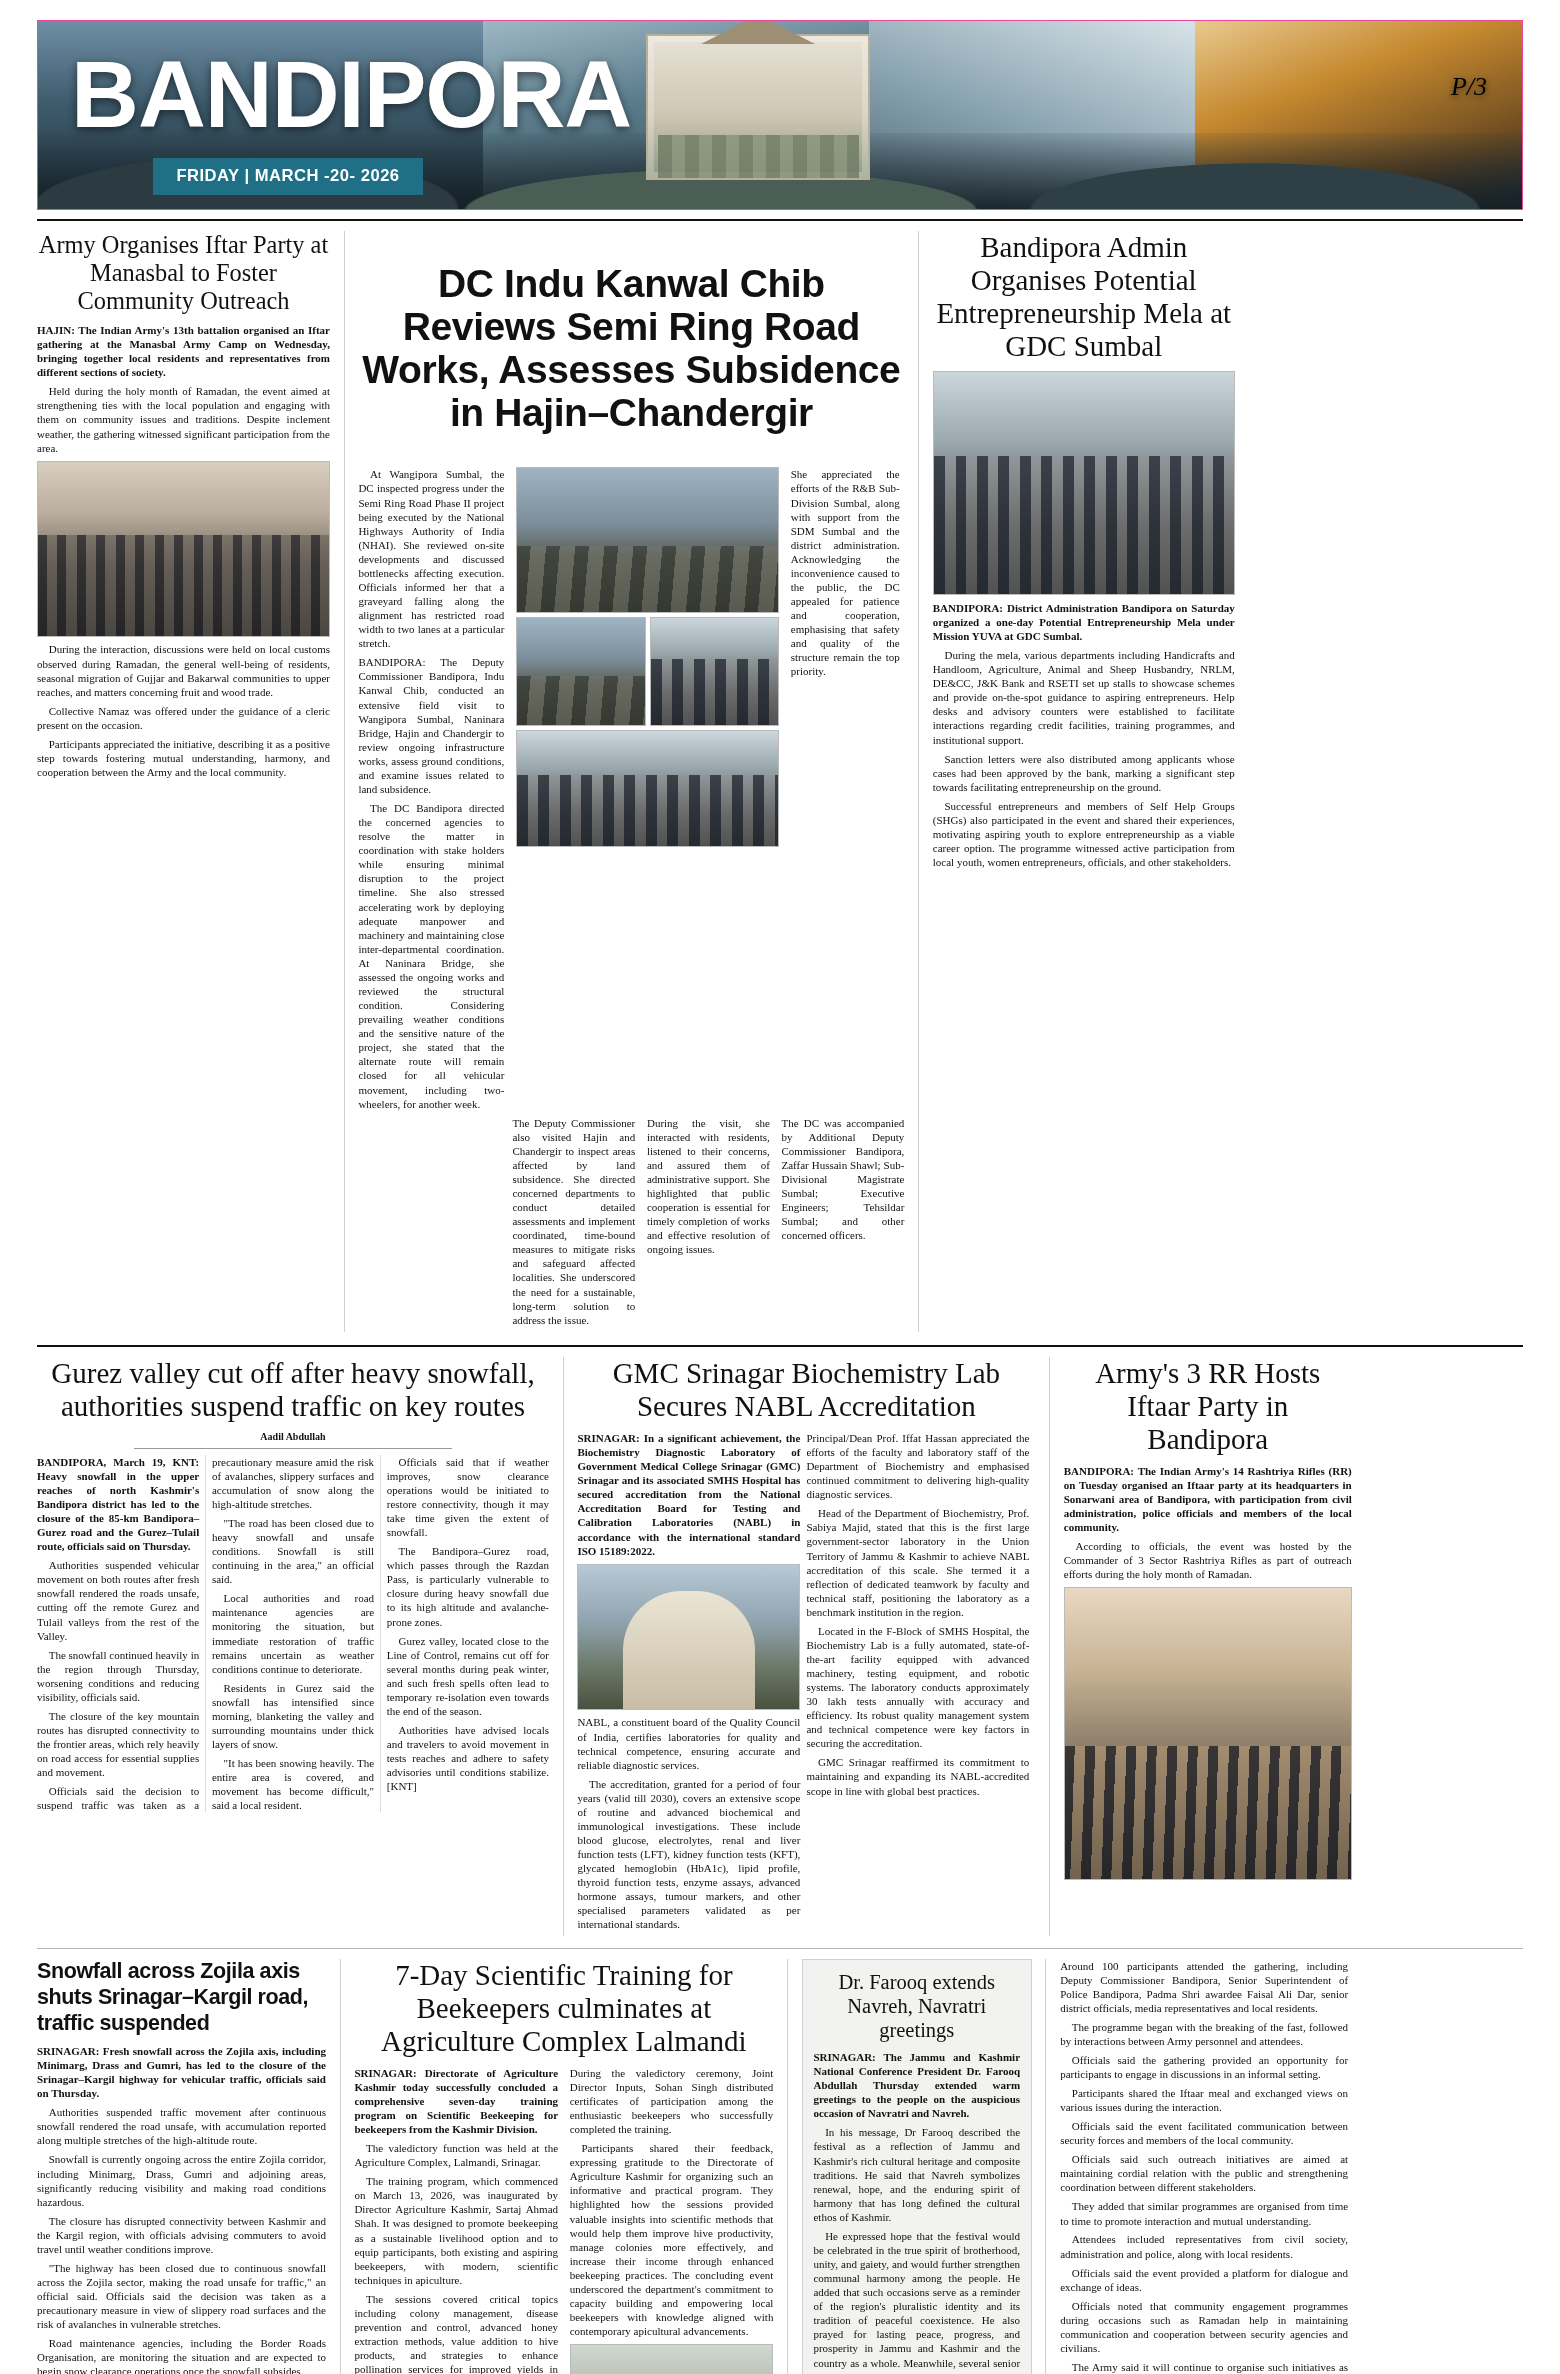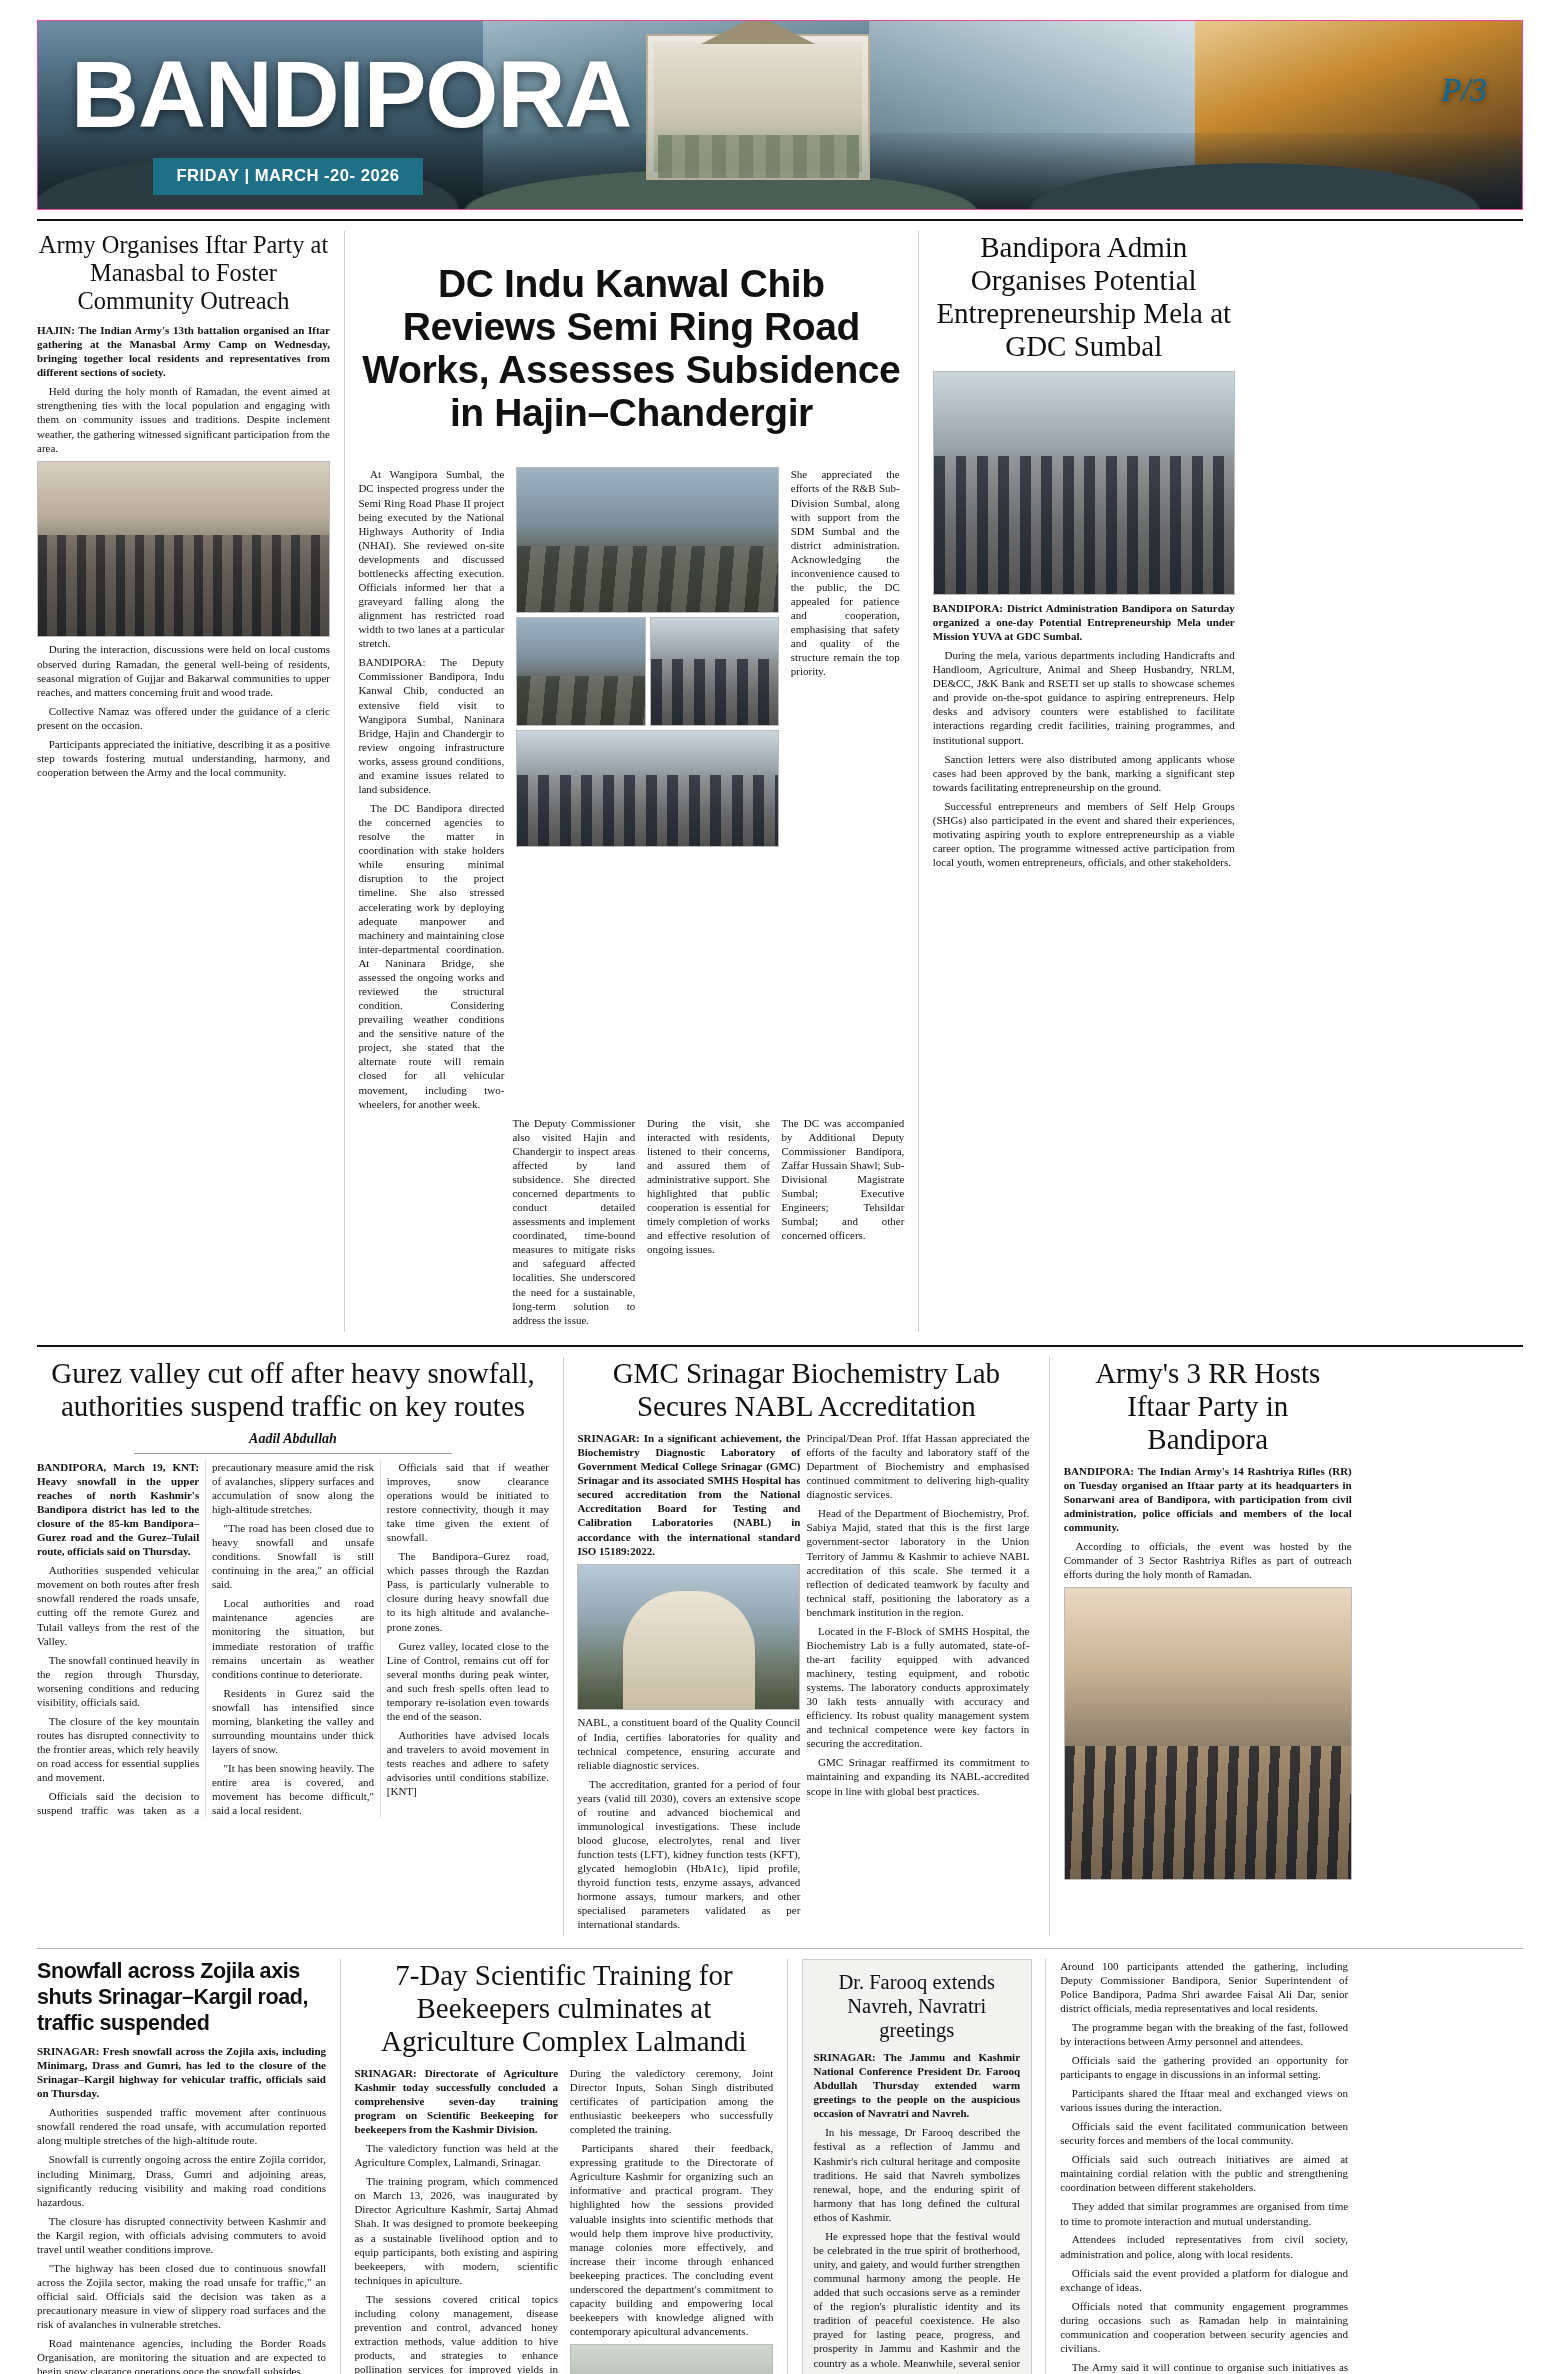--- a/index.html
+++ b/index.html
@@ -54,21 +54,21 @@
   .mh-date {
     position:absolute; left:115px; top:137px;
     background:#1f6f86; color:#fff;
     font-family:"Liberation Sans", sans-serif;
     font-size:16.6px; font-weight:bold; letter-spacing:0.5px;
     padding:8.8px 23.4px;
   }
   .mh-page {
     position:absolute; right:35px; top:51px;
     font-family:"Liberation Serif", serif; font-style:italic;
-    font-size:33px; color:#0369a1; text-shadow:0 2px 5.9px rgba(0,0,0,.6);
+    font-size:26px; color:#000000; text-shadow:0 2px 5.9px rgba(0,0,0,.6);
   }
 
   .rule { height:2px; background:#111; margin:9.8px 0 0 0; }
 
   
   .band { display:flex; gap:13.7px; margin-top:9.8px; }
   .vline { width:1px; background:#cfcfcf; }
 
   .col { }
   .c-left { width:293px; }
@@ -88,21 +88,21 @@
     text-align:center; letter-spacing:-0.4px;
   }
 
   p.body {
     font-size:11px; line-height:1.28; text-align:justify;
     margin:0 0 4.9px 0; text-indent:11.7px;
     font-family:"Liberation Serif", serif;
   }
   p.body.noind { text-indent:0; }
   .lead { font-weight:bold; }
-  .byline { text-align:center; font-size:14px; font-weight:bold; margin:3.9px 0 5.9px 0;font-style:italic; }
+  .byline { text-align:center; font-size:10px; font-weight:bold; margin:3.9px 0 5.9px 0; }
   .byline-rule { width:62%; height:1px; background:#999; margin:0 auto 5.9px auto; }
   .cols3 { column-count:3; column-gap:12.7px; column-rule:1px solid #dcdcdc; }
 
   
   .photo { width:100%; position:relative; overflow:hidden; background:#ccc; border:1px solid #bbb; }
   .ph-hall {
     background:
       linear-gradient(180deg,#d9cfc0 0%,#b9ad9c 30%,#6f685e 60%,#3a3630 100%),
       #7a7166;
   }

